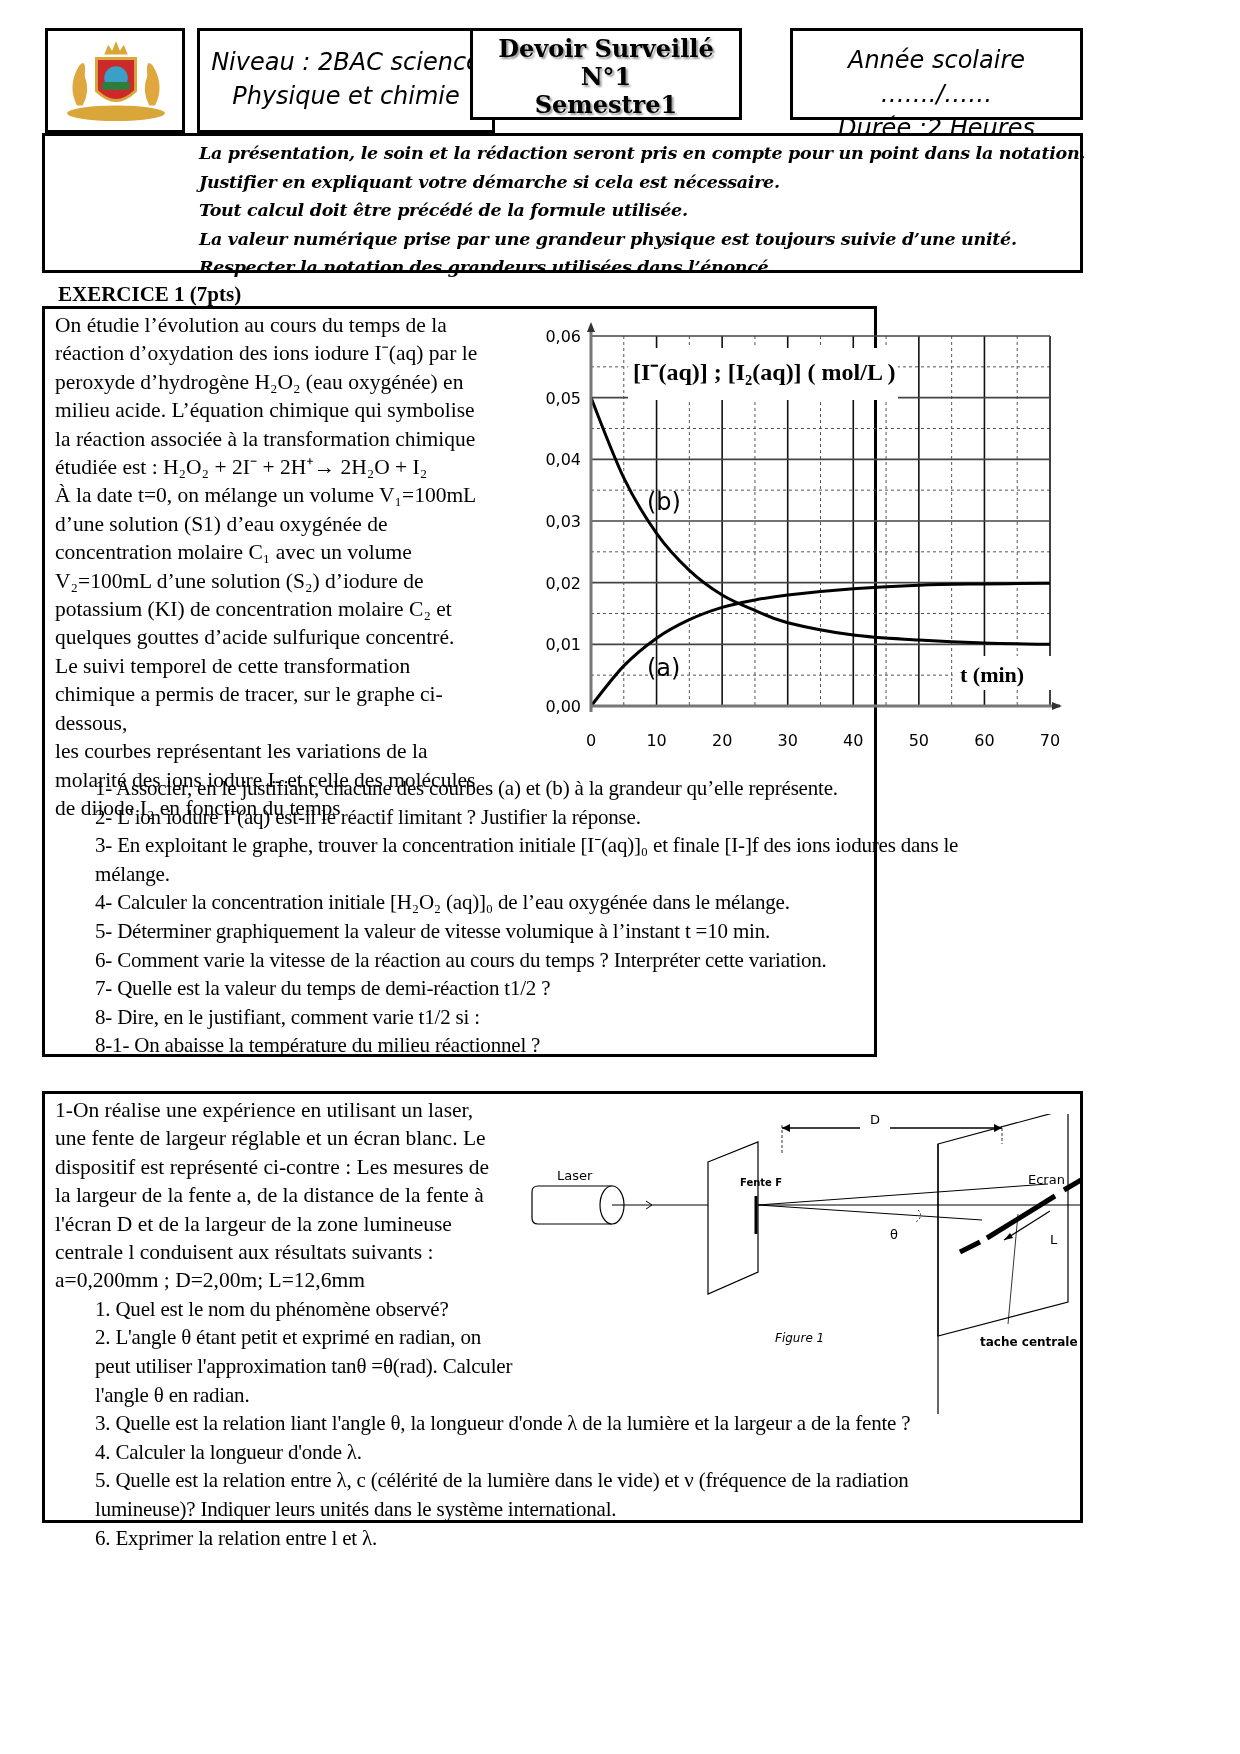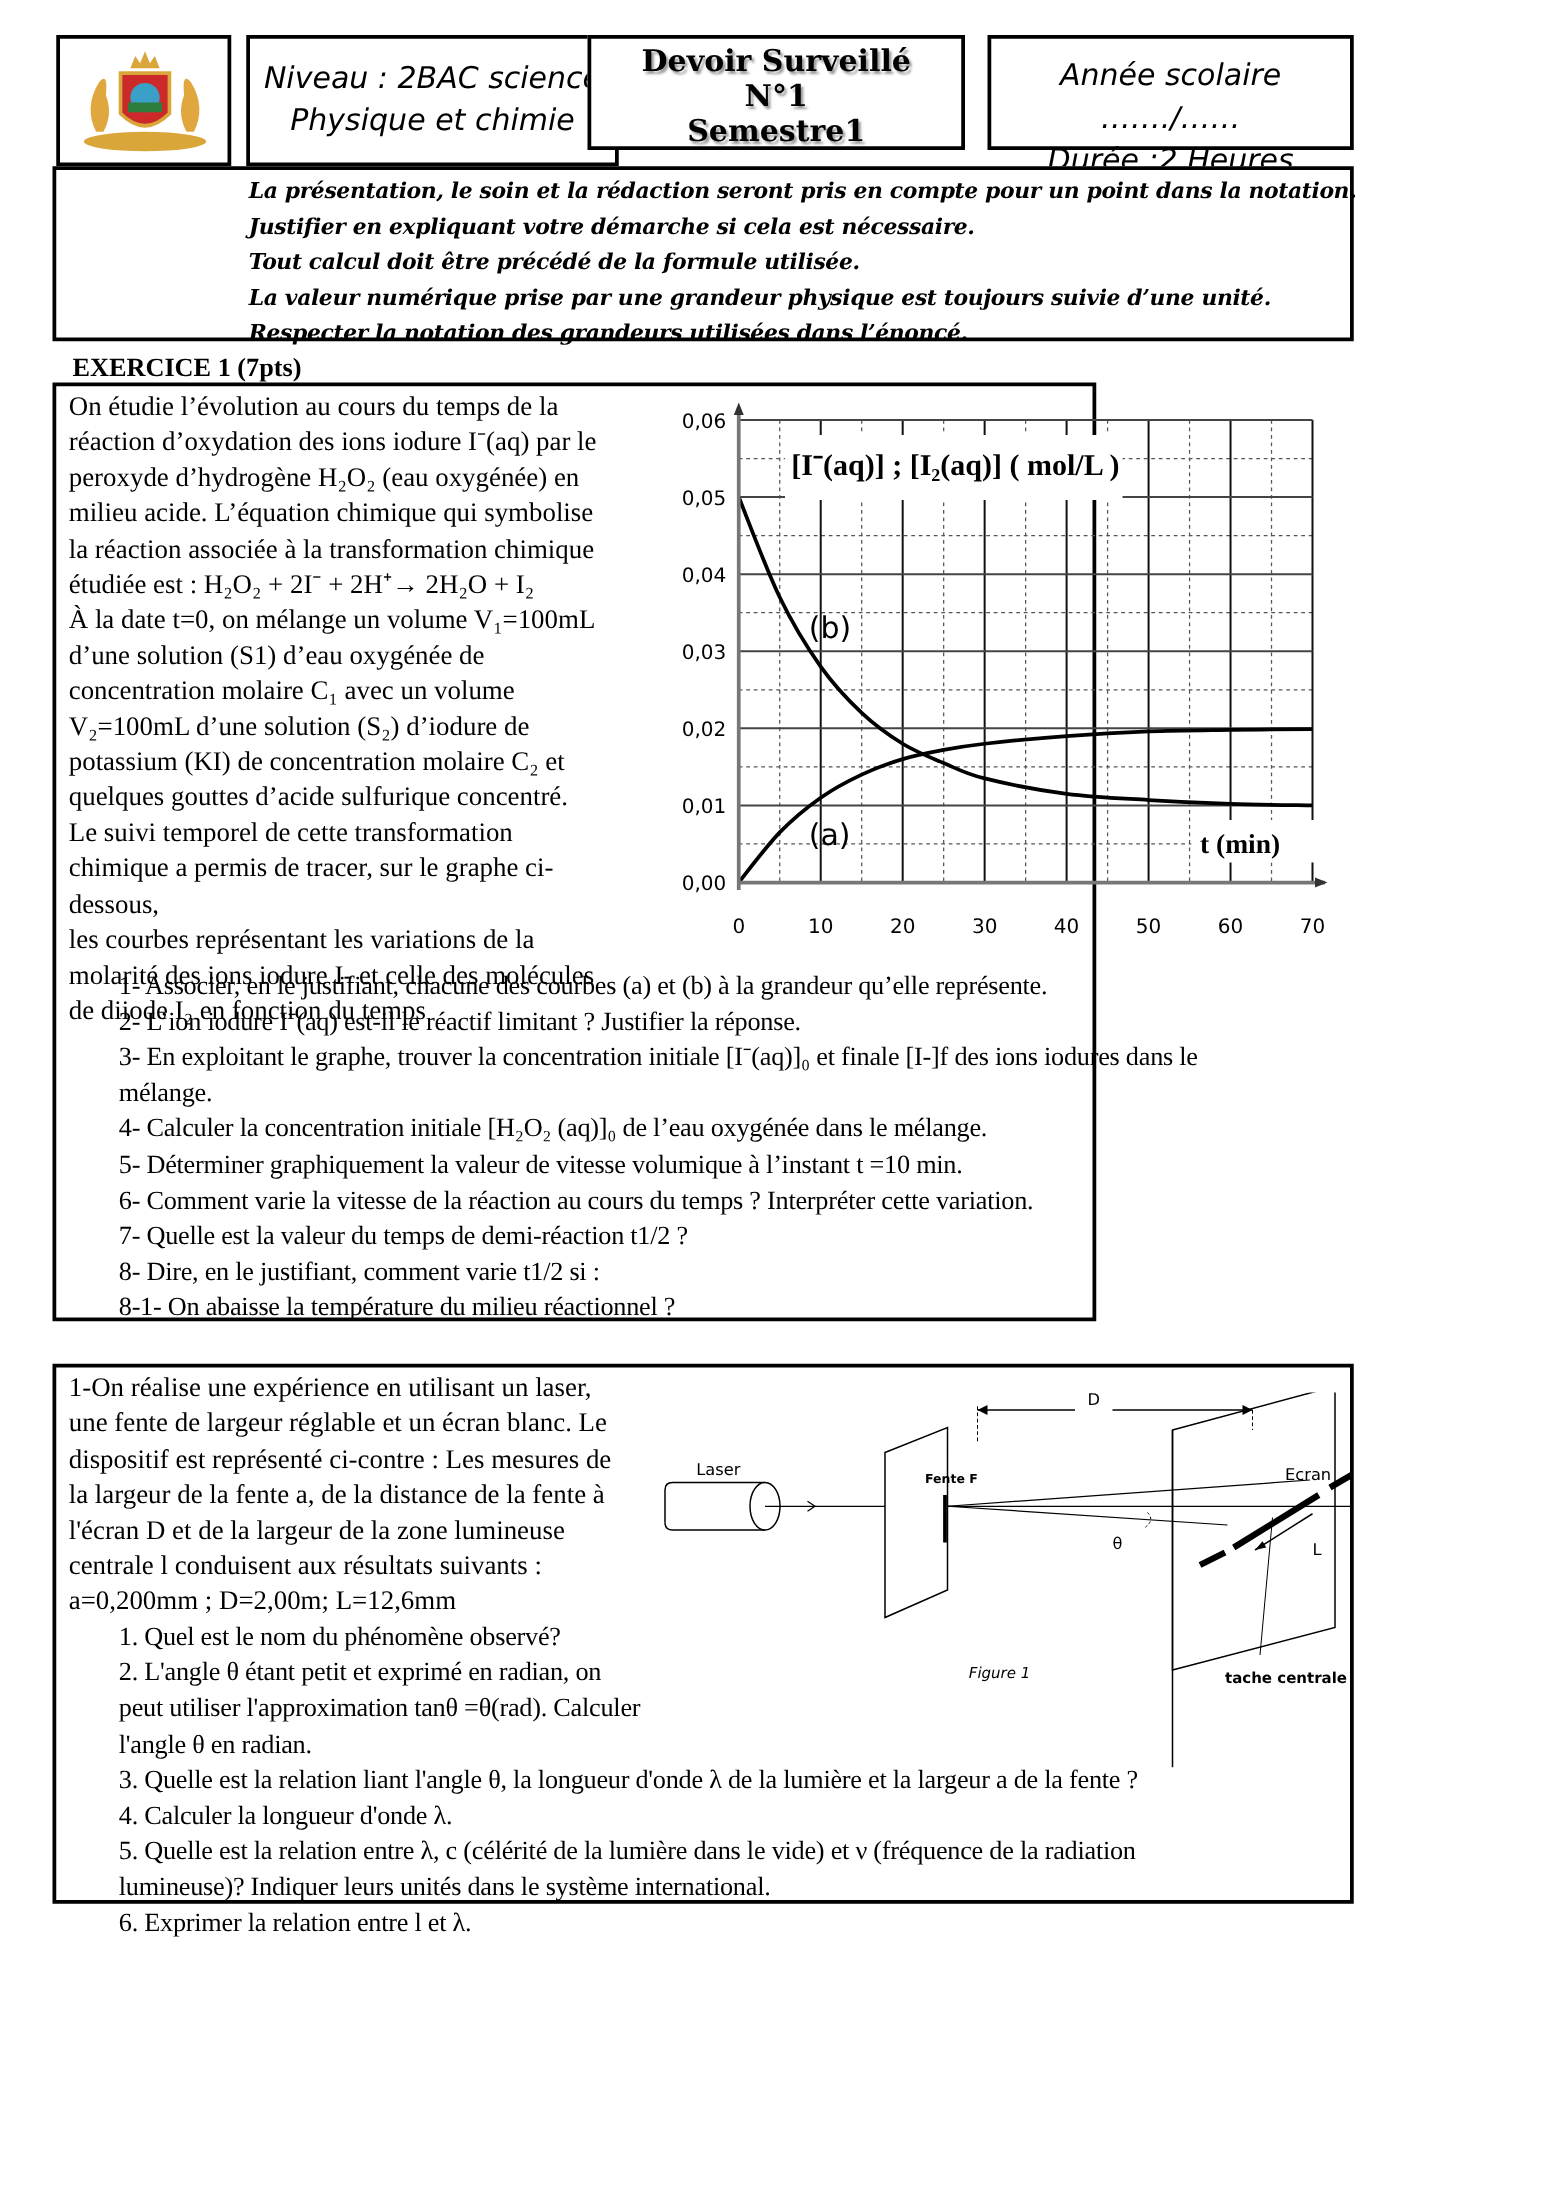--- a/index.html
+++ b/index.html
@@ -28,21 +28,21 @@
     <rect x="46" y="46" width="28" height="8" fill="#2f7d3d"></rect>
     <path d="M48 18 L52 8 L56 14 L60 4 L64 14 L68 8 L72 18 Z" fill="#d9a63a"></path>
   </svg>
 </div>
 
 <div class="box" style="left:197px; top:28px; width:298px; height:105px; padding-top:14px;">
   <div class="hdr-text">Niveau : 2BAC science</div>
   <div class="hdr-text">Physique et chimie</div>
 </div>
 
-<div class="box" style="left:470px; top:28px; width:302px; height:92px; padding-top:4px;">
+<div class="box" style="left:470px; top:28px; width:272px; height:92px; padding-top:4px;">
   <div class="title-text">Devoir Surveillé</div>
   <div class="title-text">N°1</div>
   <div class="title-text">Semestre1</div>
 </div>
 
 <div class="box" style="left:790px; top:28px; width:293px; height:92px; padding-top:12px;">
   <div class="hdr-text">Année scolaire ……./……</div>
   <div class="hdr-text">Durée :2 Heures</div>
 </div>
 

